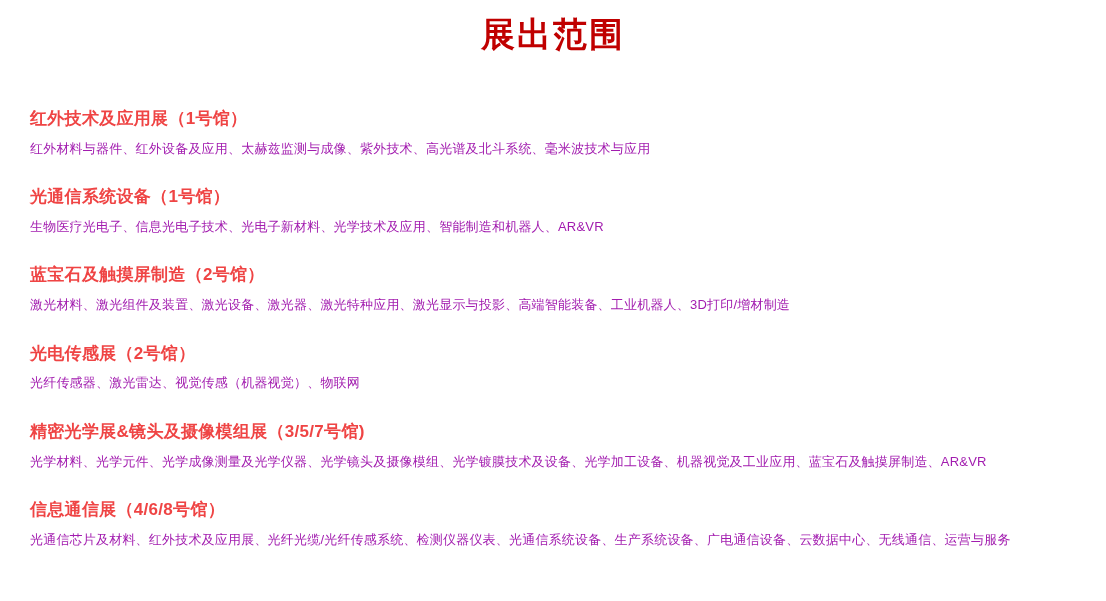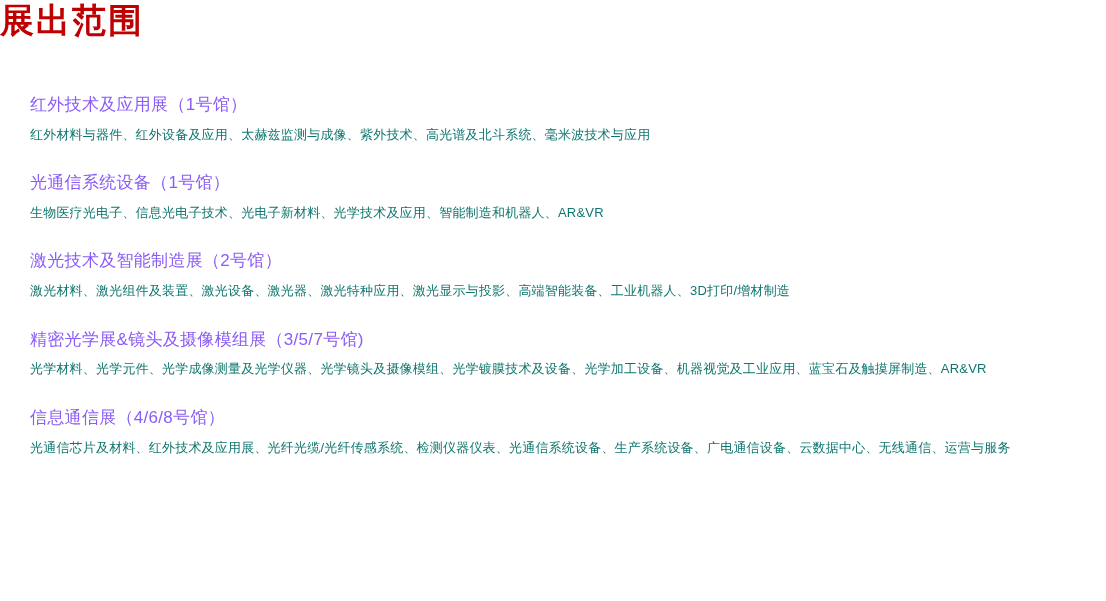--- a/index.html
+++ b/index.html
@@ -14,47 +14,49 @@
     color: #333333;
     overflow: hidden;
   }
   .page {
     position: relative;
     width: 1106px;
     height: 601px;
     box-sizing: border-box;
   }
   .page-title {
+    text-align: center;
     color: #c00000;
     font-size: 34px;
     font-weight: bold;
     letter-spacing: 2px;
+    padding-top: 14px;
     margin: 0 0 52px 0;
     line-height: 1.2;
   }
   .sections {
     padding: 0 30px 0 30px;
   }
   .section {
     margin-bottom: 27px;
   }
   .section:last-child {
     margin-bottom: 7px;
   }
   .section-title {
     font-size: 17px;
-    font-weight: normal;
-    color: #8b5cf6;
+    font-weight: bold;
+    color: #ef4444;
     line-height: 1.4;
     margin: 0 0 8px 0;
     letter-spacing: 0.3px;
   }
   .section-desc {
     font-size: 13px;
-    color: #0f766e;
+    color: #a21caf;
     line-height: 1.5;
     margin: 0;
     letter-spacing: 0.2px;
   }
 </style>
 </head>
 <body>
 
 <div class="page">
 
@@ -66,24 +68,28 @@
       <h2 class="section-title">红外技术及应用展（1号馆）</h2>
       <p class="section-desc">红外材料与器件、红外设备及应用、太赫兹监测与成像、紫外技术、高光谱及北斗系统、毫米波技术与应用</p>
     </div>
 
     <div class="section">
       <h2 class="section-title">光通信系统设备（1号馆）</h2>
       <p class="section-desc">生物医疗光电子、信息光电子技术、光电子新材料、光学技术及应用、智能制造和机器人、AR&amp;VR</p>
     </div>
 
     <div class="section">
-      <h2 class="section-title">激光技术及智能制造展（2号馆）</h2>
+      <h2 class="section-title">蓝宝石及触摸屏制造（2号馆）</h2>
       <p class="section-desc">激光材料、激光组件及装置、激光设备、激光器、激光特种应用、激光显示与投影、高端智能装备、工业机器人、3D打印/增材制造</p>
     </div>
 
+    <div class="section">
+      <h2 class="section-title">光电传感展（2号馆）</h2>
+      <p class="section-desc">光纤传感器、激光雷达、视觉传感（机器视觉）、物联网</p>
+    </div>
 
     <div class="section">
       <h2 class="section-title">精密光学展&amp;镜头及摄像模组展（3/5/7号馆)</h2>
       <p class="section-desc">光学材料、光学元件、光学成像测量及光学仪器、光学镜头及摄像模组、光学镀膜技术及设备、光学加工设备、机器视觉及工业应用、蓝宝石及触摸屏制造、AR&amp;VR</p>
     </div>
 
     <div class="section">
       <h2 class="section-title">信息通信展（4/6/8号馆）</h2>
       <p class="section-desc">光通信芯片及材料、红外技术及应用展、光纤光缆/光纤传感系统、检测仪器仪表、光通信系统设备、生产系统设备、广电通信设备、云数据中心、无线通信、运营与服务</p>
     </div>

